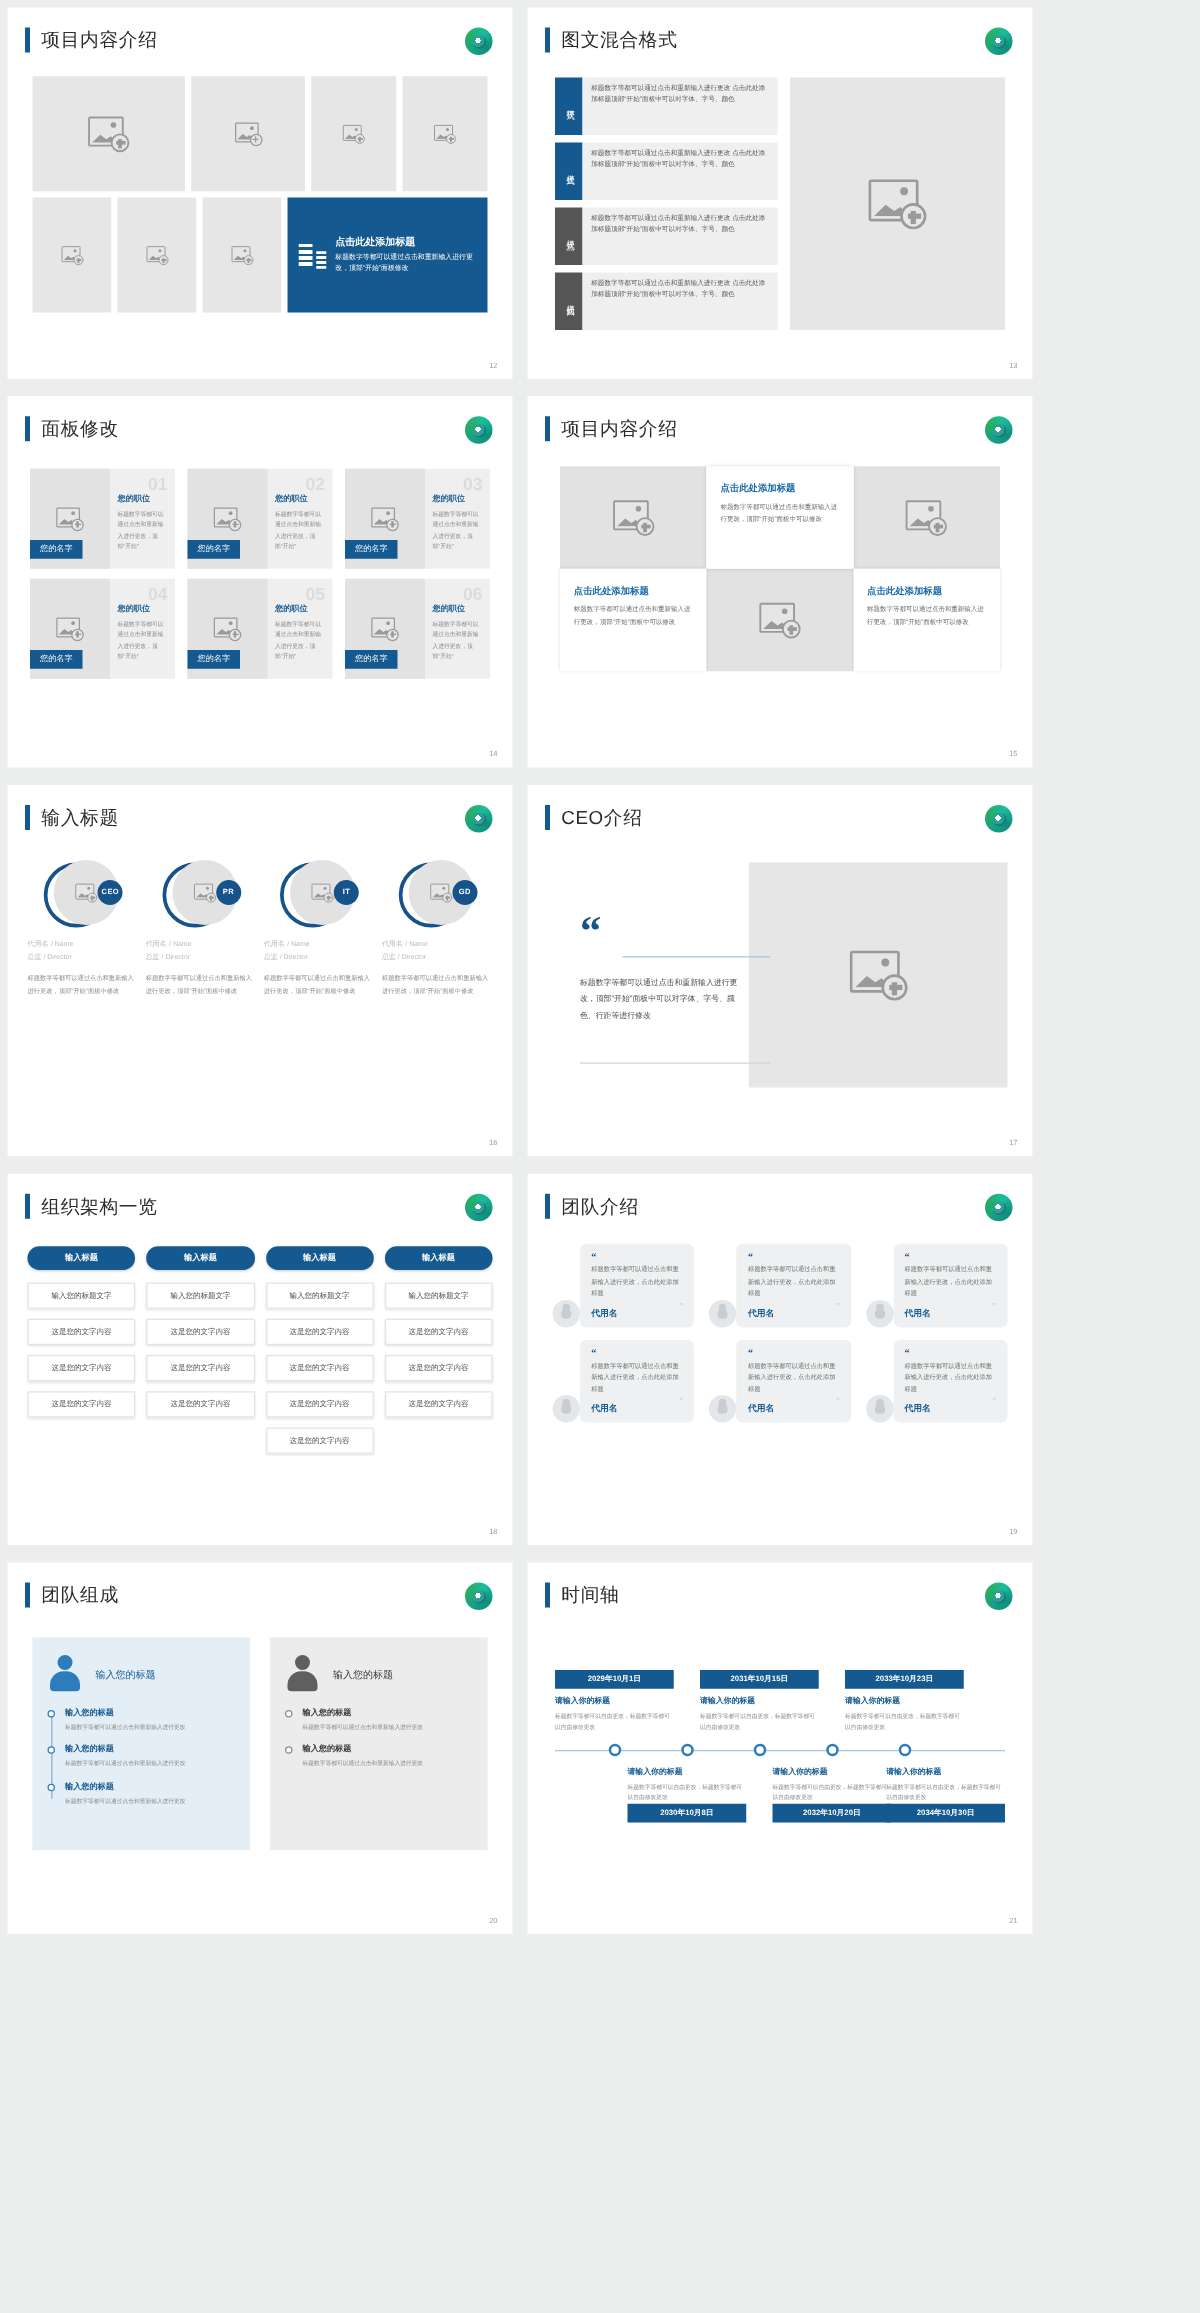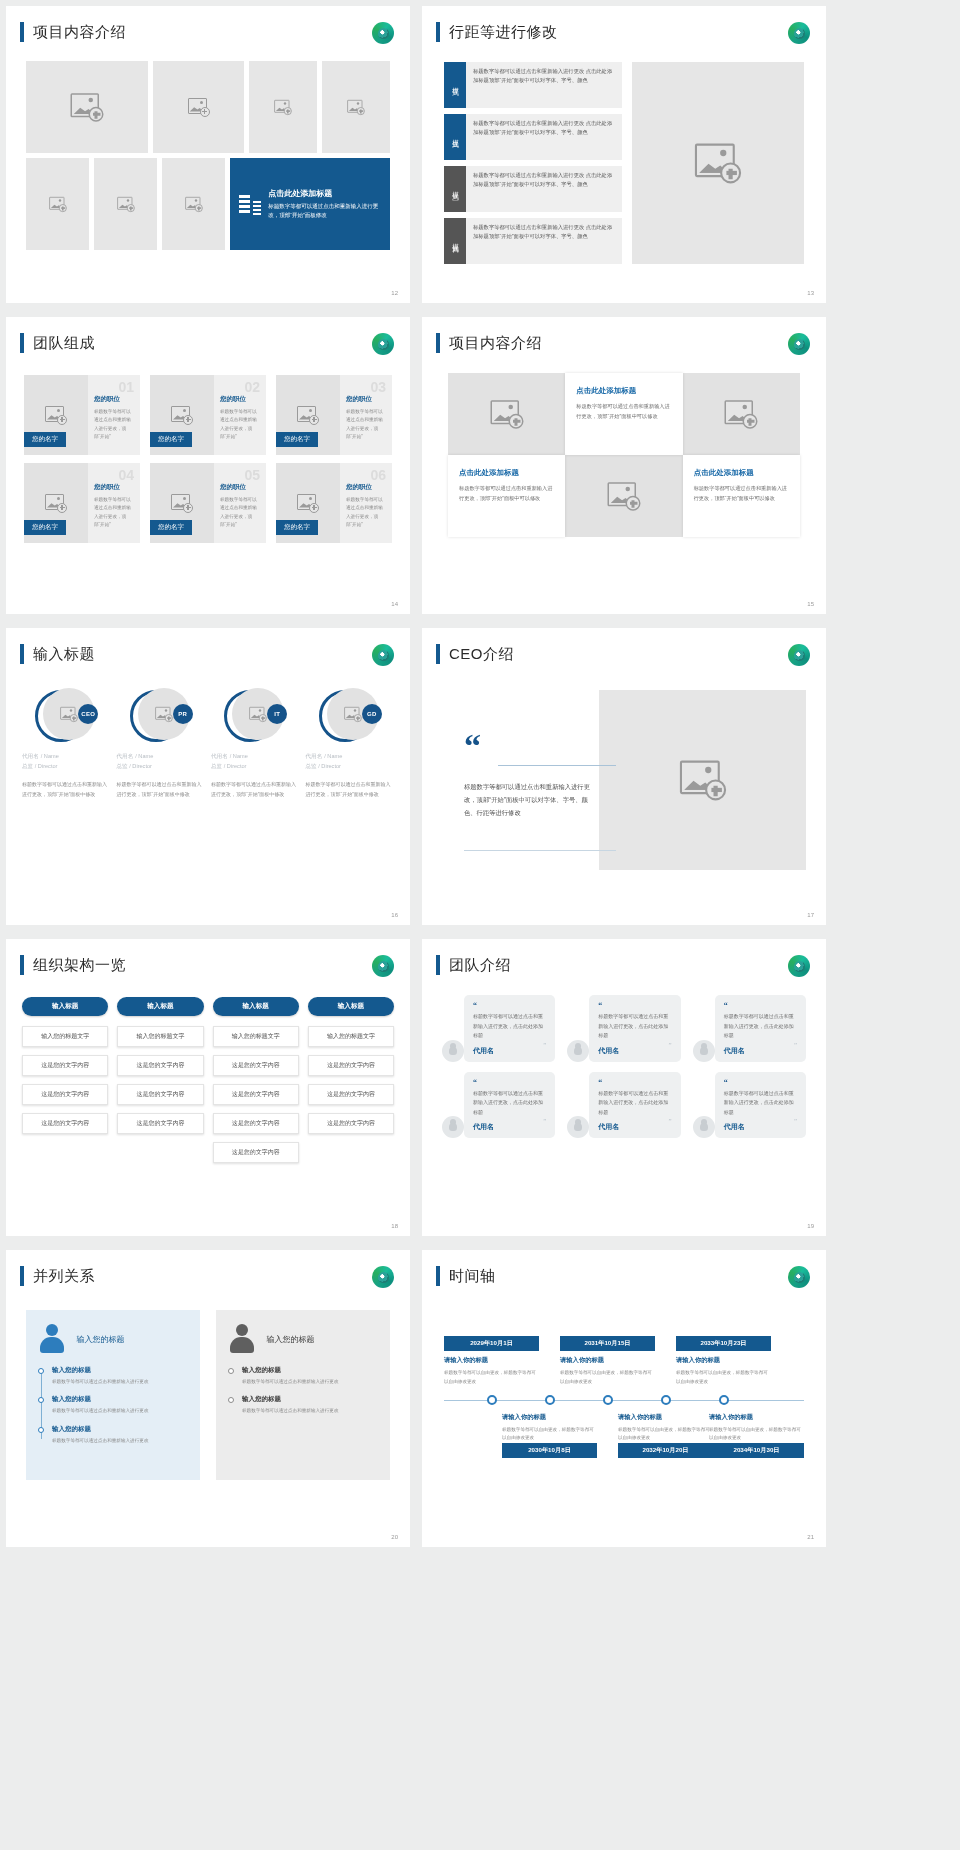--- a/index.html
+++ b/index.html
@@ -248,21 +248,21 @@
           </div>
         </div>
       </div>
     </div>
     <div class="pno">12</div>
   </div>
 
   <div class="slide s13">
     <div class="s-head">
       <div class="s-bar"></div>
-      <div class="s-title">行距等进行修改</div>
+      <div class="s-title">图文混合格式</div>
     </div>
     <div class="logo"></div>
     <div class="wrap">
       <div class="left">
         <div class="row">
           <div class="tag b">模式一</div>
           <div class="txt">标题数字等都可以通过点击和重新输入进行更改 点击此处添加标题顶部“开始”面板中可以对字体、字号、颜色</div>
         </div>
         <div class="row">
           <div class="tag b">模式二</div>
@@ -285,21 +285,21 @@
             <i class="plus"></i>
           </span>
         </div>
     </div>
     <div class="pno">13</div>
   </div>
 
   <div class="slide s14">
     <div class="s-head">
       <div class="s-bar"></div>
-      <div class="s-title">团队组成</div>
+      <div class="s-title">面板修改</div>
     </div>
     <div class="logo"></div>
     <div class="grid">
       <div class="card">
         <div class="pic">
             <span class="picicon">
               <i class="fr"></i>
               <i class="dot"></i>
               <i class="mt"></i>
               <i class="plus"></i>
@@ -644,21 +644,21 @@
           </div>
         <div class="pf"></div>
       </div>
     </div>
     <div class="pno">19</div>
   </div>
 
   <div class="slide s20">
     <div class="s-head">
       <div class="s-bar"></div>
-      <div class="s-title">并列关系</div>
+      <div class="s-title">团队组成</div>
     </div>
     <div class="logo"></div>
     <div class="two">
       <div class="pane b">
         <span class="ava"><i class="h"></i><i class="b2"></i></span>
         <span class="ttl">输入您的标题</span>
         <div class="list">
           <div class="vline"></div>
           <div class="li">
               <span class="dot"></span>

